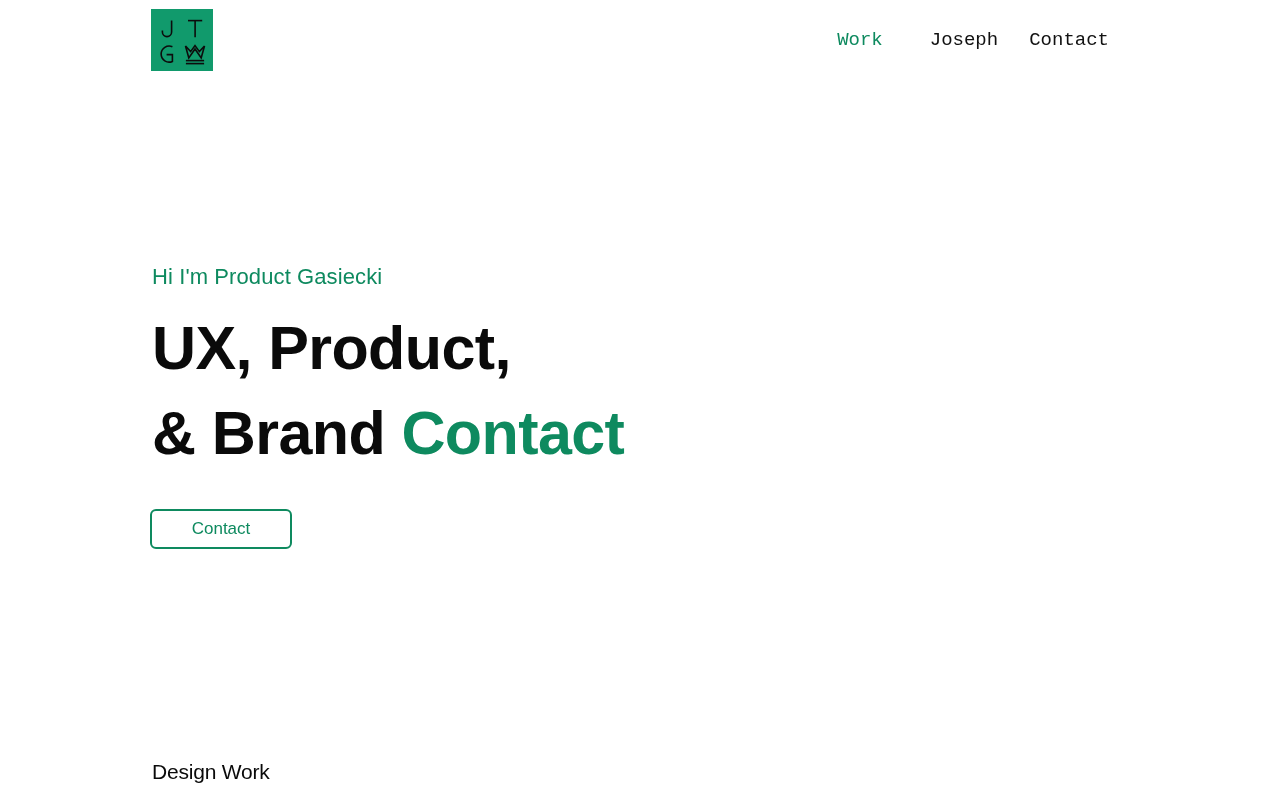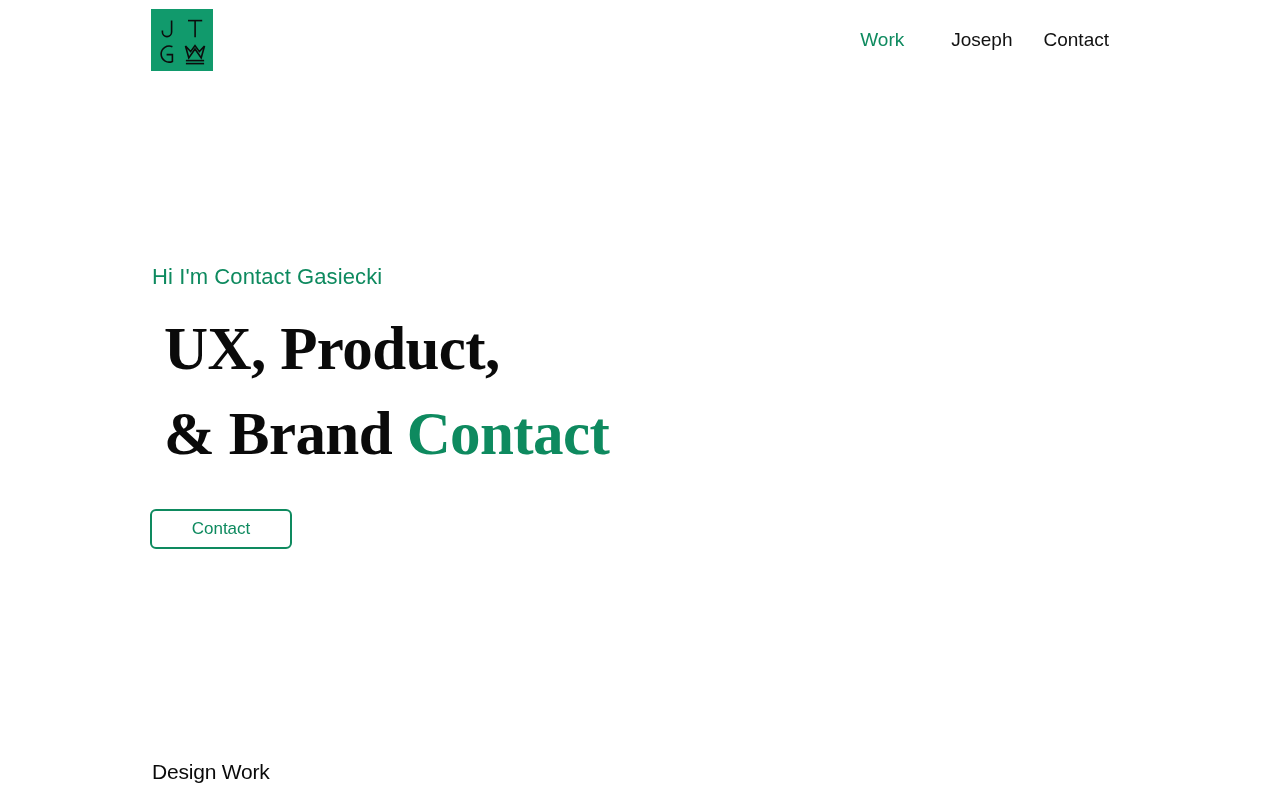--- a/index.html
+++ b/index.html
@@ -46,21 +46,21 @@
 
   .main-nav {
     position: absolute;
     right: 171px;
     top: 28px;
     display: flex;
     align-items: baseline;
     gap: 0;
   }
   .nav-link {
-    font-family: Liberation Sans, sans-serif;
+    font-family: Liberation Mono, monospace;
     font-size: 19px;
     line-height: 24px;
     font-weight: 400;
     color: #111111;
     text-decoration: none;
     cursor: pointer;
     white-space: nowrap;
   }
   .nav-link.is-active { color: #0e8a5f; }
   .nav-gap-1 { width: 47px; }
@@ -76,26 +76,26 @@
   .hero-eyebrow {
     font-family: "Liberation Sans", sans-serif;
     font-size: 22px;
     line-height: 30px;
     font-weight: 400;
     color: #0e8a5f;
     margin: 0 0 14px 0;
     letter-spacing: 0.1px;
   }
   .hero-title {
-    font-family: Liberation Serif, serif;
+    font-family: Liberation Sans, sans-serif;
     font-size: 61px;
     line-height: 85px;
     font-weight: 700;
     color: #0a0a0a;
-    margin: 12px;
+    margin: 0;
     letter-spacing: -0.6px;
     white-space: nowrap;
   }
   .hero-title .accent { color: #0e8a5f; }
 
   .btn-contact {
     position: absolute;
     left: 150px;
     top: 509px;
     width: 142px;
@@ -166,21 +166,21 @@
       <a class="nav-link is-active" href="#">Work</a>
       <span class="nav-gap-1"></span>
       <a class="nav-link" href="#">Joseph</a>
       <span class="nav-gap-2"></span>
       <a class="nav-link" href="#">Contact</a>
     </nav>
 
   </header>
 
   <section class="hero">
-    <p class="hero-eyebrow">Hi I'm Contact Gasiecki</p>
+    <p class="hero-eyebrow">Hi I'm Product Gasiecki</p>
     <h1 class="hero-title">
       <span>UX, Product,</span><br>
       <span>&amp; Brand </span><span class="accent">Contact</span>
     </h1>
   </section>
 
   <button class="btn-contact" type="button">Contact</button>
 
   <section class="work-section">
     <h2 class="section-title">Design Work</h2>

